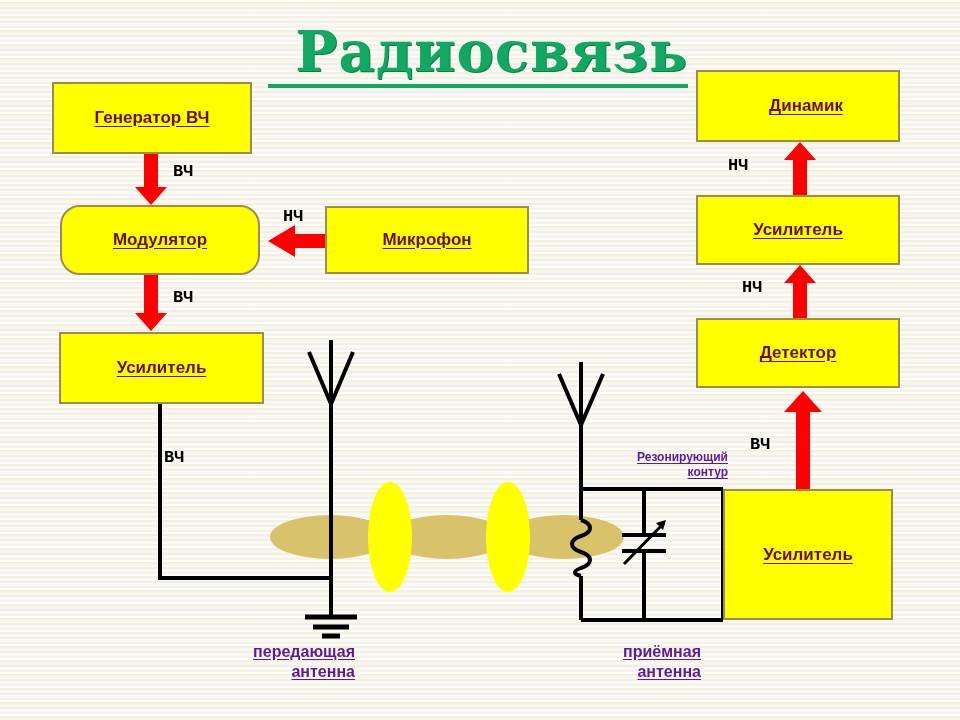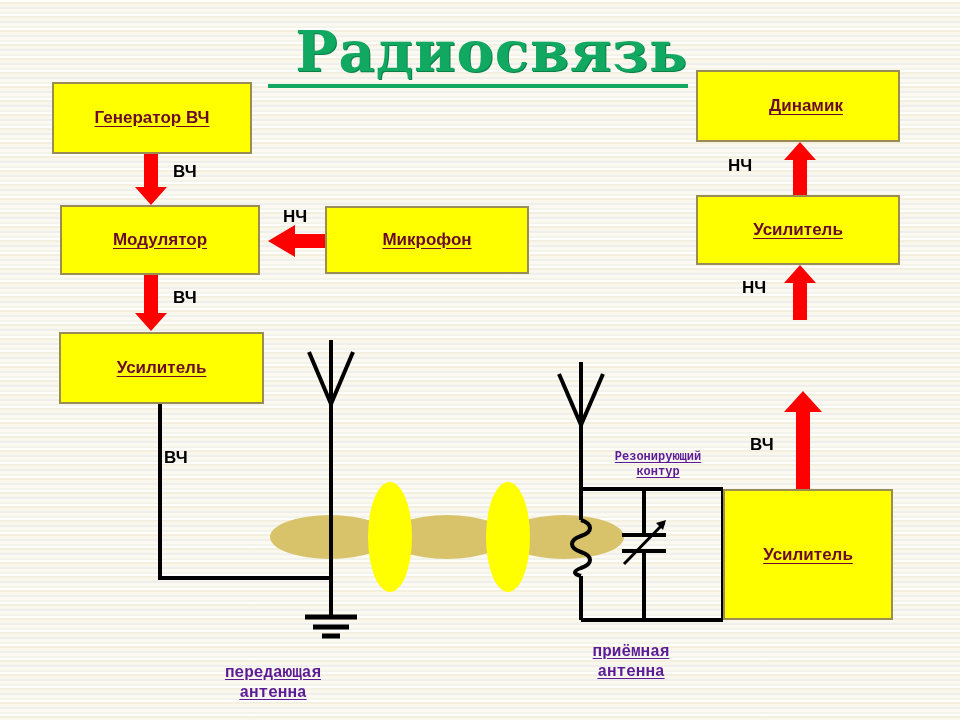--- a/index.html
+++ b/index.html
@@ -81,36 +81,36 @@
     font-size: 17px;
     color: #6b0b2a;
     text-decoration: underline;
     text-underline-offset: 3px;
     white-space: nowrap;
   }
 
   
   .sig {
     position: absolute;
-    font-family: Liberation Sans, sans-serif;
+    font-family: Liberation Mono, monospace;
     font-weight: bold;
     font-size: 17px;
     color: #000000;
     white-space: nowrap;
   }
 
   
   .ann {
     position: absolute;
-    font-family: Liberation Mono, monospace;
+    font-family: Liberation Sans, sans-serif;
     font-weight: bold;
     font-size: 16px;
     line-height: 20px;
     color: #5b1a96;
-    text-align: center;
+    text-align: right;
     text-decoration: underline;
     text-underline-offset: 2px;
     white-space: nowrap;
   }
   .ann.small {
     font-size: 12px;
     line-height: 15px;
   }
 </style>
 </head>
@@ -187,40 +187,43 @@
       <polygon points="796,489 796,412 784,412 803,391 822,412 810,412 810,489"></polygon>
     </g>
   </svg>
 
   <div id="title">Радиосвязь</div>
 
   <div class="box" style="left:52px; top:82px; width:200px; height:72px;text-align:right;">
     <span class="box-label">Генератор ВЧ</span>
   </div>
 
-  <div class="box" style="left:60px; top:205px; width:200px; height:70px;">
+  <div class="box" style="left:60px; top:205px; width:200px; height:70px;border-radius:20px;">
     <span class="box-label">Модулятор</span>
   </div>
 
   <div class="box" style="left:325px; top:206px; width:204px; height:68px;align-items:center;">
     <span class="box-label">Микрофон</span>
   </div>
 
   <div class="box" style="left:59px; top:332px; width:205px; height:72px;">
     <span class="box-label">Усилитель</span>
   </div>
 
   <div class="box" style="left:696px; top:70px; width:204px; height:72px;padding-left:16px;">
     <span class="box-label">Динамик</span>
   </div>
 
   <div class="box" style="left:696px; top:195px; width:204px; height:70px;">
     <span class="box-label">Усилитель</span>
   </div>
 
+  <div class="box" style="left:696px; top:318px; width:204px; height:70px;">
+    <span class="box-label">Детектор</span>
+  </div>
 
   <div class="box" style="left:723px; top:489px; width:170px; height:131px;">
     <span class="box-label">Усилитель</span>
   </div>
 
   <div class="sig" style="left:173px; top:162px;">ВЧ</div>
 
   <div class="sig" style="left:283px; top:207px;">НЧ</div>
 
   <div class="sig" style="left:173px; top:288px;">ВЧ</div>
@@ -231,21 +234,21 @@
 
   <div class="sig" style="left:742px; top:278px;">НЧ</div>
 
   <div class="sig" style="left:750px; top:435px;">ВЧ</div>
 
   <div class="ann small" style="left:588px; top:450px; width:140px;">
     <span>Резонирующий</span><br>
     <span>контур</span>
   </div>
 
-  <div class="ann" style="left:191px; top:642px; width:164px;margin-top:21px;">
+  <div class="ann" style="left:191px; top:642px; width:164px;">
     <span>передающая</span><br>
     <span>антенна</span>
   </div>
 
   <div class="ann" style="left:561px; top:642px; width:140px;">
     <span>приёмная</span><br>
     <span>антенна</span>
   </div>
 
 </div>

